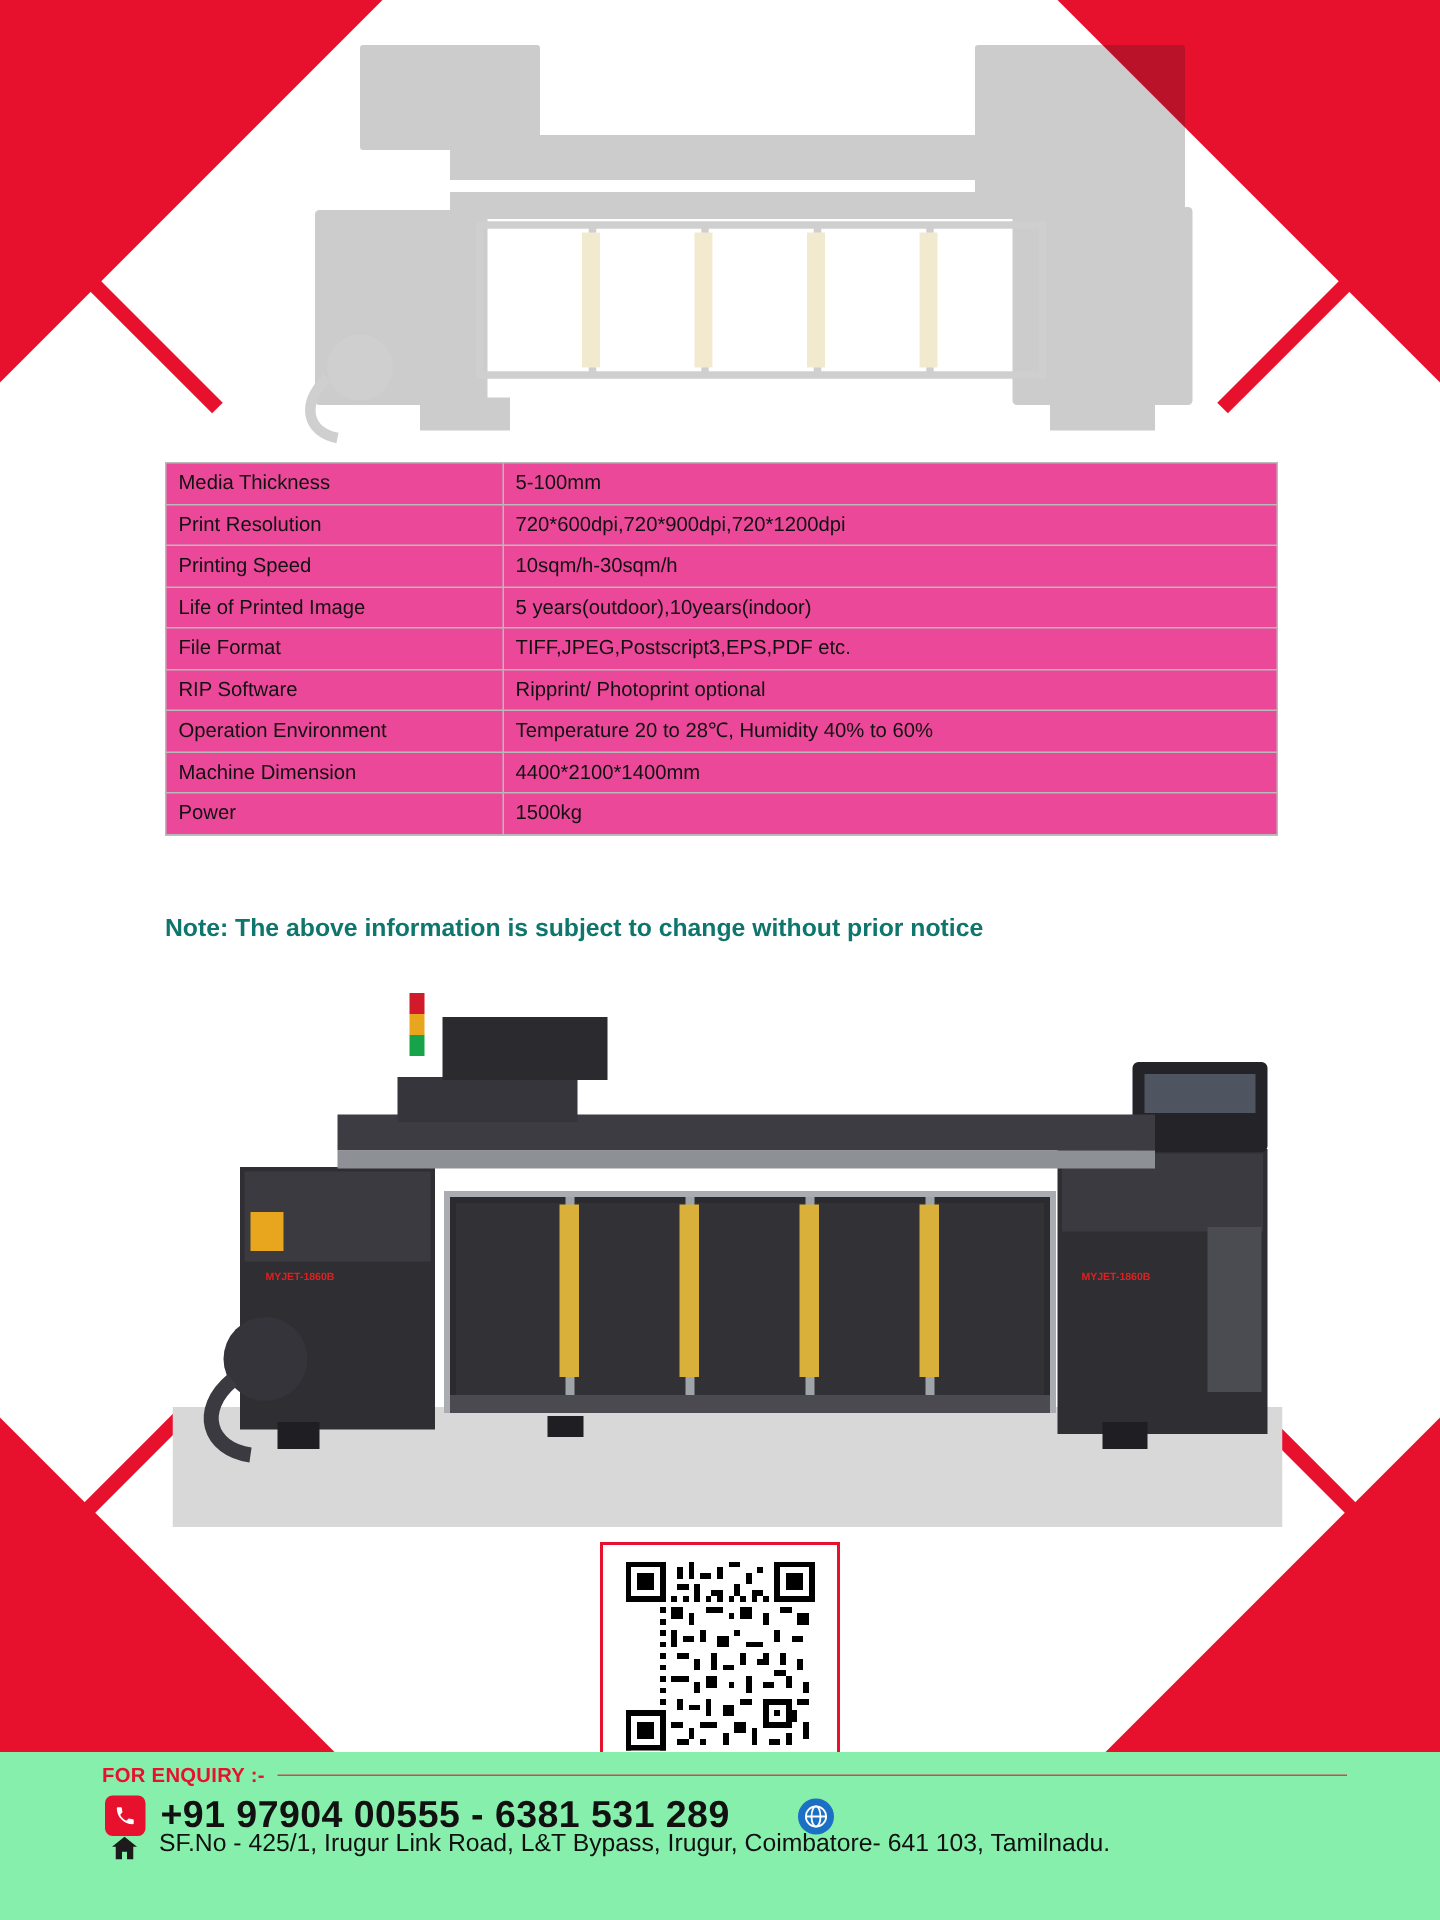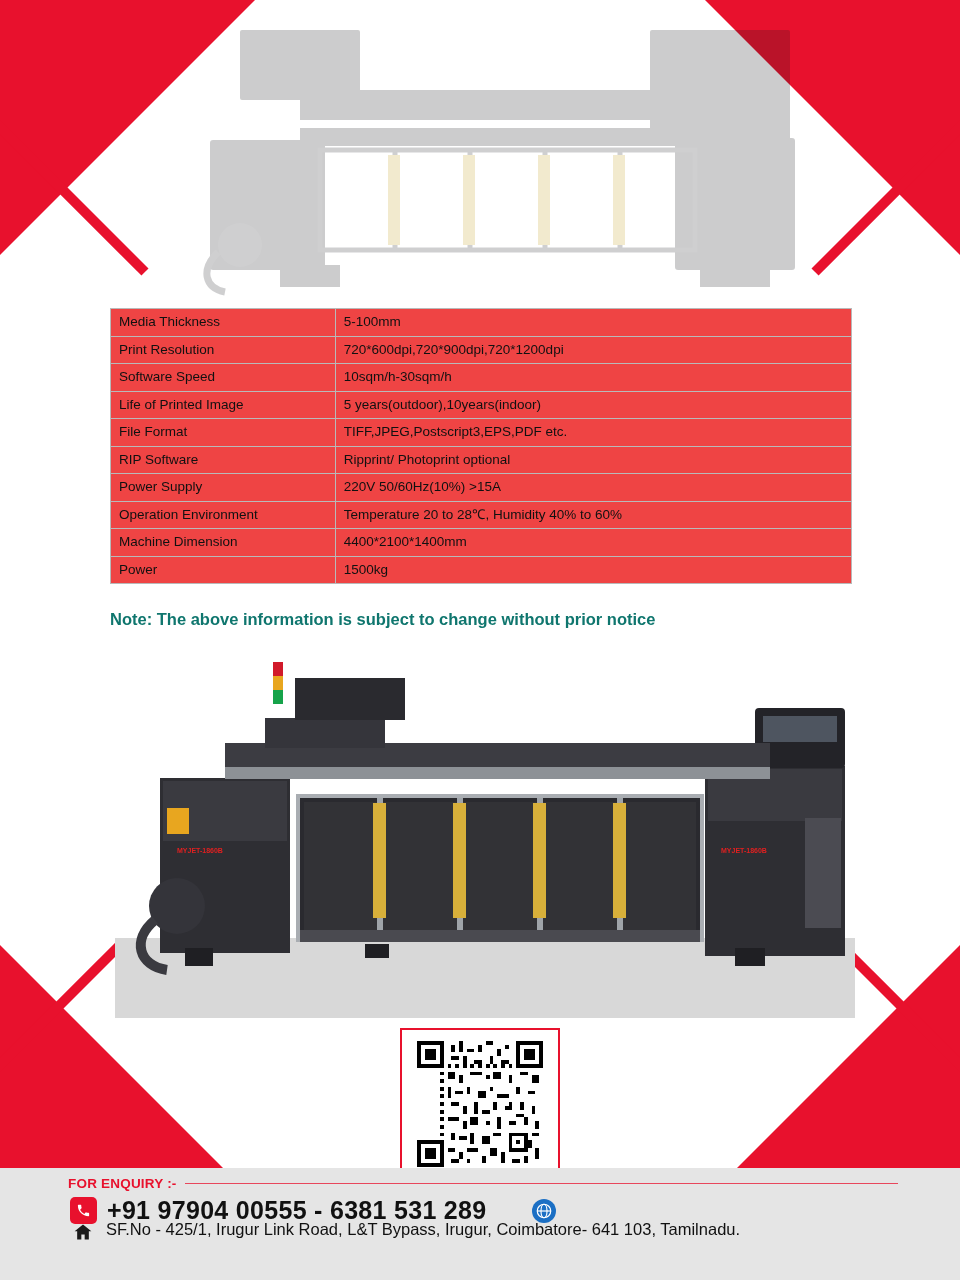--- a/index.html
+++ b/index.html
@@ -87,21 +87,21 @@
   
   .spec-wrap {
     position: absolute;
     top: 308px; left: 110px;
     width: 742px;
     z-index: 5;
   }
   table.spec {
     width: 100%;
     border-collapse: collapse;
-    background: #ef4444;
+    background: #ec4899;
     font-size: 13.5px;
     color: #111;
   }
   table.spec td {
     border: 1px solid #b9b9b9;
     padding: 5px 8px 6px 8px;
     height: 26px;
     vertical-align: middle;
     line-height: 1.15;
   }
@@ -138,21 +138,21 @@
     align-items: center;
     justify-content: center;
   }
   .qr-inner { width: 132px; height: 126px; }
 
   
   .footer {
     position: absolute;
     left: 0; bottom: 0;
     width: 960px; height: 112px;
-    background: #e5e5e5;
+    background: #86efac;
     z-index: 7;
   }
   .enquiry-row {
     position: absolute;
     top: 8px; left: 68px;
     display: flex;
     align-items: center;
     width: 830px;
   }
   .enquiry-label {
@@ -283,38 +283,34 @@
     <tbody>
       <tr>
         <td class="label">Media Thickness</td>
         <td class="value">5-100mm</td>
       </tr>
       <tr>
         <td class="label">Print Resolution</td>
         <td class="value">720*600dpi,720*900dpi,720*1200dpi</td>
       </tr>
       <tr>
-        <td class="label">Software Speed</td>
+        <td class="label">Printing Speed</td>
         <td class="value">10sqm/h-30sqm/h</td>
       </tr>
       <tr>
         <td class="label">Life of Printed Image</td>
         <td class="value">5 years(outdoor),10years(indoor)</td>
       </tr>
       <tr>
         <td class="label">File Format</td>
         <td class="value">TIFF,JPEG,Postscript3,EPS,PDF  etc.</td>
       </tr>
       <tr>
         <td class="label">RIP Software</td>
         <td class="value">Ripprint/ Photoprint optional</td>
-      </tr>
-      <tr>
-        <td class="label">Power Supply</td>
-        <td class="value">220V 50/60Hz(10%) &gt;15A</td>
       </tr>
       <tr>
         <td class="label">Operation Environment</td>
         <td class="value">Temperature  20 to 28℃, Humidity 40% to 60%</td>
       </tr>
       <tr>
         <td class="label">Machine Dimension</td>
         <td class="value">4400*2100*1400mm</td>
       </tr>
       <tr>

